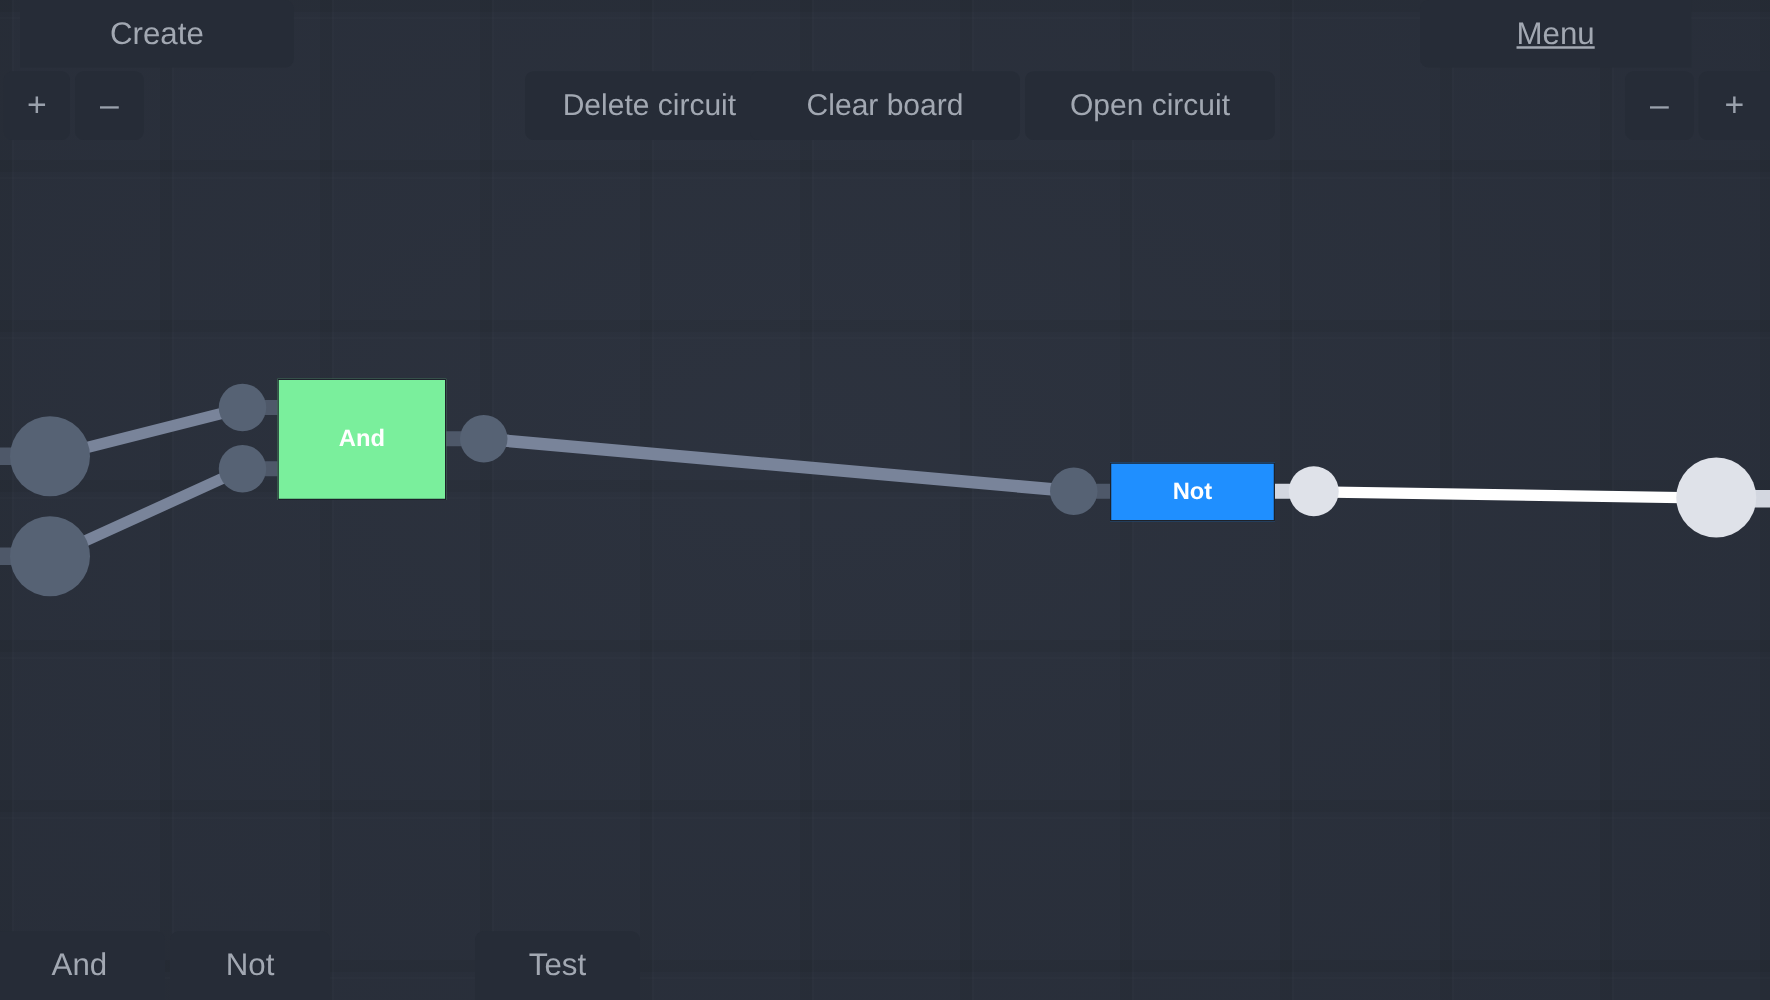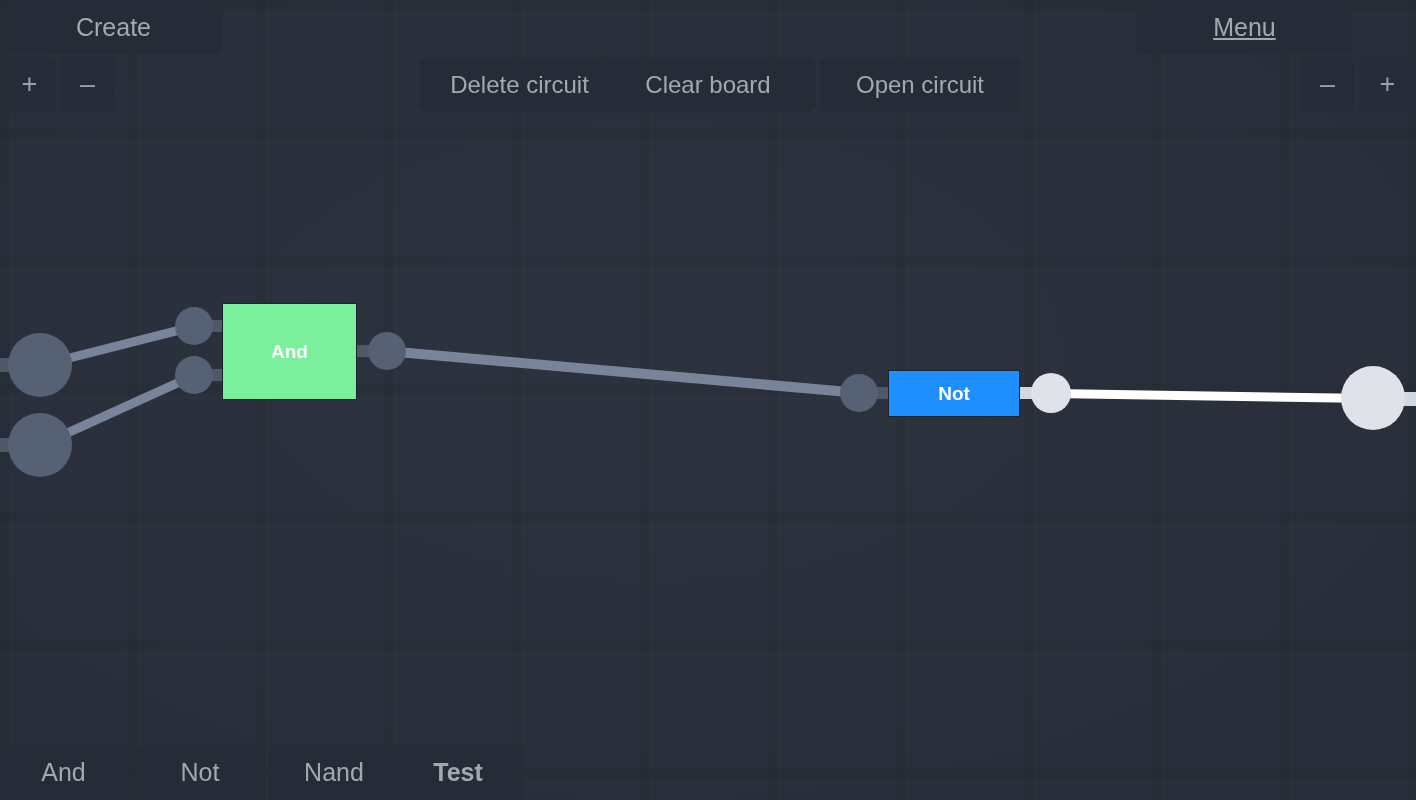--- a/index.html
+++ b/index.html
@@ -50,21 +50,21 @@
     display: flex;
     align-items: center;
     justify-content: center;
     padding: 0;
     box-sizing: border-box;
     cursor: pointer;
   }
   .row1 { top: 0; height: 54px; font-size: 25px; }
   .row2 { top: 57px; height: 55px; font-size: 24px; }
 
-  #create-button      { left: 4px;    width: 219px; border-radius: 0 7px 7px 0; }
+  #create-button      { left: 16px;    width: 219px; border-radius: 0 7px 7px 0; }
   #circuit-name-input {
     position: absolute; left: 222px; top: 0; width: 976px; height: 54px;
     background: #262c37; border: none; border-radius: 7px;
     color: #a2a8b2; font-size: 25px; font-weight: 300;
     font-family: "Liberation Sans", sans-serif;
     padding: 0 0 0 10px; box-sizing: border-box; outline: none;
   }
   #circuit-name-input::placeholder { color: #858c98; opacity: 1; }
   #menu-button { left: 1136px; width: 217px; border-radius: 7px 0 0 7px; text-decoration: underline; }
 
@@ -81,21 +81,21 @@
   
   #gate-palette {
     position: absolute; left: 0; bottom: 0; height: 57px; width: 1416px;
   }
   #gate-palette .bar-btn {
     top: 2px; height: 55px; font-size: 25px; border-radius: 7px 7px 0 0;
   }
   #palette-and  { left: -5px;  width: 137px; border-radius: 0 7px 0 0; }
   #palette-not  { left: 136px; width: 128px; }
   #palette-nand { left: 268px; width: 132px; }
-  #palette-test { left: 392px; width: 132px; font-weight: bold; }
+  #palette-test { left: 380px; width: 132px; }
 
   
   #circuit-layer {
     position: absolute; left: 0; top: 0; width: 1416px; height: 800px;
     pointer-events: none;
   }
   .wire { position: absolute; transform-origin: 0 50%; border-radius: 2px; }
   .wire.off { background: #79849a; }
   .wire.on  { background: #ffffff; }
 
@@ -176,17 +176,16 @@
   <button class="bar-btn row2" id="pan-out-button">
     <span class="glyph">–</span>
   </button>
   <button class="bar-btn row2" id="pan-in-button">
     <span class="glyph">+</span>
   </button>
 
   <div id="gate-palette">
     <button class="bar-btn" id="palette-and">And</button>
     <button class="bar-btn" id="palette-not">Not</button>
-    <button class="bar-btn" id="palette-nand">Nand</button>
     <button class="bar-btn" id="palette-test">Test</button>
   </div>
 
 </div>
 
 </body></html>

